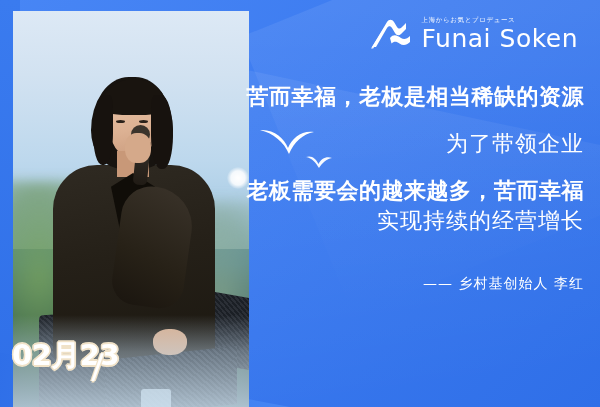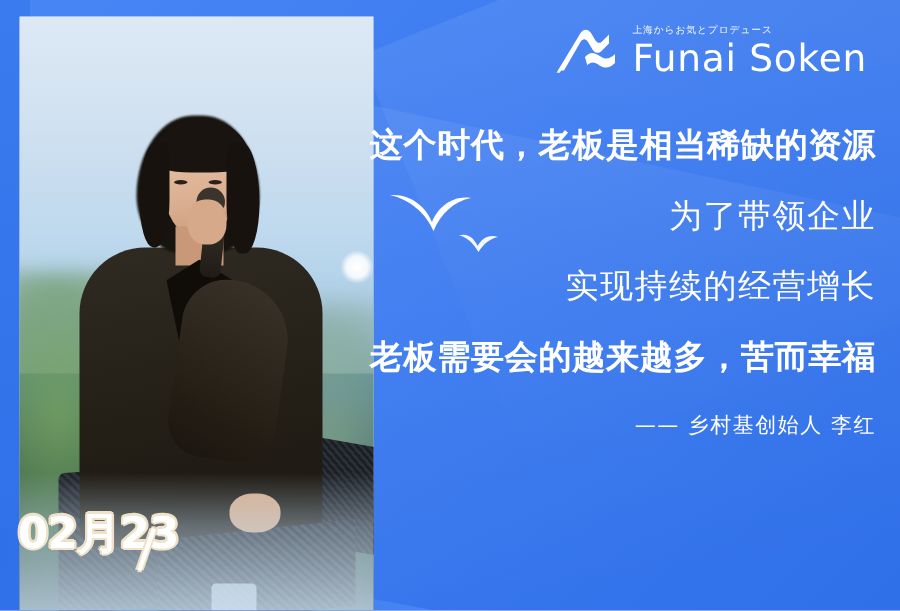--- a/index.html
+++ b/index.html
@@ -485,24 +485,24 @@
       <div class="logo-name">Funai Soken</div>
     </div>
   </div>
 
   <svg class="gulls" viewBox="0 0 110 52">
     <path d="M2 6 C16 5 26 14 30 24 C34 14 44 6 56 8 C45 10 36 18 31 30 C26 18 15 9 2 6 Z" fill="#ffffff"></path>
     <path d="M48 33 C54 31 58 35 60.5 40 C63 35 68 32 74 34 C68.5 35 64 39 61 44 C58 39 54 34 48 33 Z" fill="#ffffff" opacity="0.95"></path>
   </svg>
 
   <div class="headline">
-    <div class="hl bold">这个时代，老板是相当稀缺的资源</div>
+    <div class="hl bold">苦而幸福，老板是相当稀缺的资源</div>
     <div class="hl">为了带领企业</div>
+    <div class="hl bold last">老板需要会的越来越多，苦而幸福</div>
     <div class="hl">实现持续的经营增长</div>
-    <div class="hl bold last">老板需要会的越来越多，苦而幸福</div>
   </div>
   <div class="attribution">—— 乡村基创始人 李红</div>
 
 
   <div class="date-block">
     <div class="date-main">02月23</div>
     <div class="date-slash">/</div>
   </div>
 
 </div>

